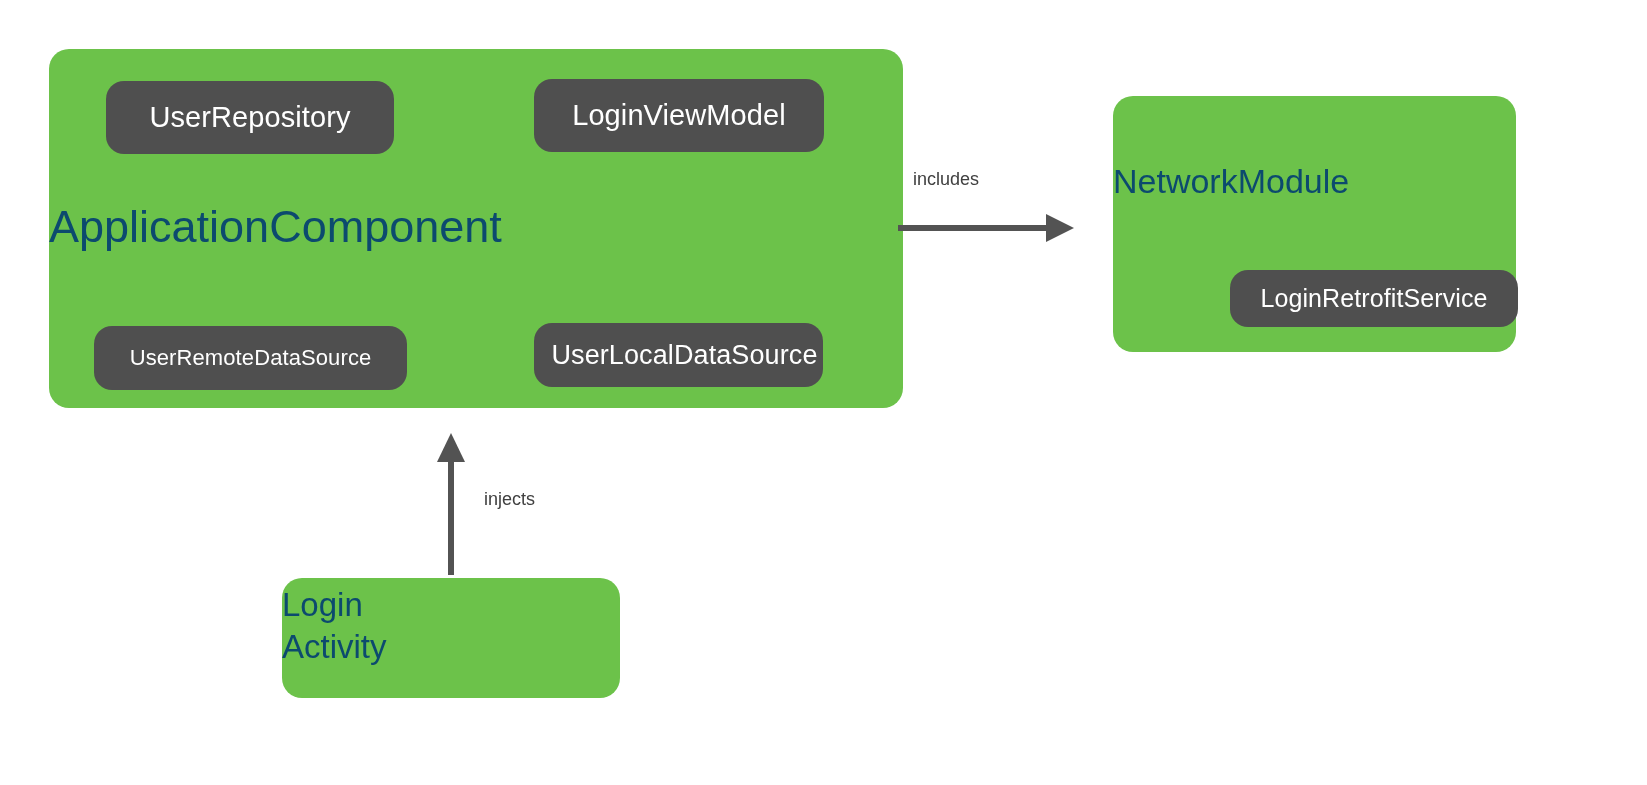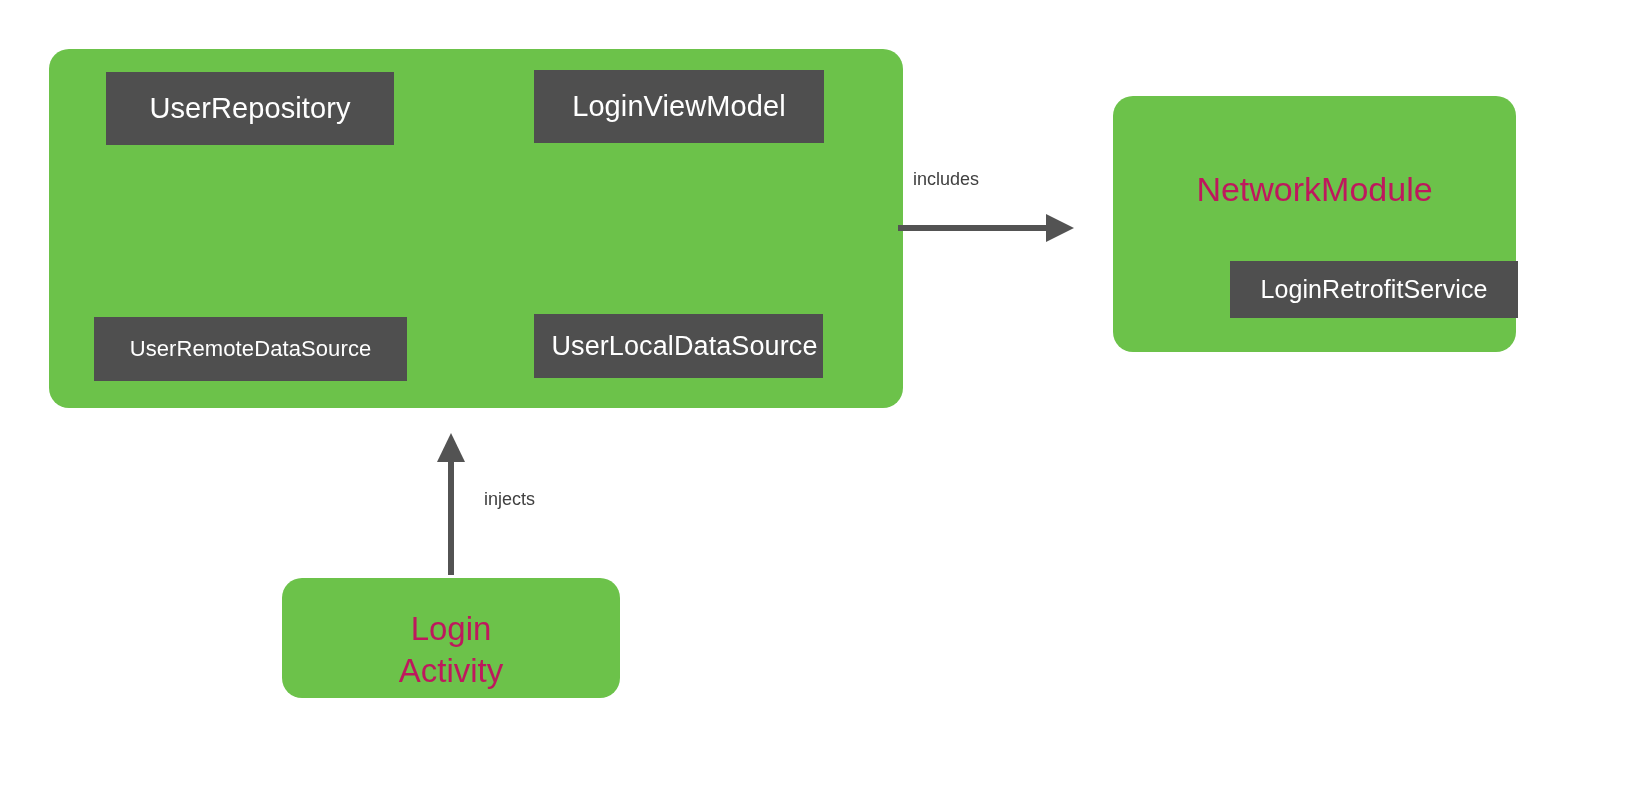--- a/index.html
+++ b/index.html
@@ -22,39 +22,38 @@
     position: absolute;
     background: #6CC24A;
     border-radius: 20px;
     box-sizing: border-box;
   }
 
   
   .chip {
     position: absolute;
     background: #4F4F4F;
-    border-radius: 0;
+    border-radius: 18px;
     color: #ffffff;
     display: flex;
     align-items: center;
     justify-content: center;
     box-sizing: border-box;
     font-size: 29px;
     letter-spacing: 0.1px;
     white-space: nowrap;
+    margin-top: 9px;
   }
 
   
   .module-title {
     position: absolute;
-    color: #be185d;
-    text-align: center;
+    color: #0c4a6e;
     white-space: nowrap;
     line-height: 1.1;
-    margin-top: 8px;
   }
   .title-app {
     font-size: 45px;
   }
   .title-network {
     font-size: 34px;
   }
   .title-activity {
     font-size: 33px;
     line-height: 1.28;
@@ -78,34 +77,35 @@
 <body>
 
 <div id="canvas">
 
   <div class="green-box" style="left:49px; top:49px; width:854px; height:359px;"></div>
 
   <div class="chip" style="left:106px; top:72px; width:288px; height:73px;">UserRepository</div>
 
   <div class="chip" style="left:534px; top:70px; width:290px; height:73px;">LoginViewModel</div>
 
+  <div class="module-title title-app" style="left:49px; top:202px; width:854px;">ApplicationComponent</div>
 
   <div class="chip" style="left:94px; top:317px; width:313px; height:64px; font-size:22px;">UserRemoteDataSource</div>
 
   <div class="chip" style="left:534px; top:314px; width:289px; height:64px; font-size:27px;padding-left:12px;">UserLocalDataSource</div>
 
   <div class="green-box" style="left:1113px; top:96px; width:403px; height:256px;"></div>
 
   <div class="module-title title-network" style="left:1113px; top:163px; width:403px;">NetworkModule</div>
 
   <div class="chip" style="left:1230px; top:261px; width:288px; height:57px; font-size:25px;">LoginRetrofitService</div>
 
   <div class="green-box" style="left:282px; top:578px; width:338px; height:120px;"></div>
 
-  <div class="module-title title-activity" style="left:282px; top:600px; width:338px;">
+  <div class="module-title title-activity" style="left:282px; top:584px; width:338px;">
     <div>Login</div>
     <div>Activity</div>
   </div>
 
   <div class="edge-label" style="left:913px; top:169px;">includes</div>
 
   <svg class="arrow-svg" style="left:898px; top:208px;" width="180" height="40" viewBox="0 0 180 40">
     <line x1="0" y1="20" x2="150" y2="20" stroke="#535353" stroke-width="6"></line>
     <polygon points="148,6 176,20 148,34" fill="#535353"></polygon>
   </svg>

